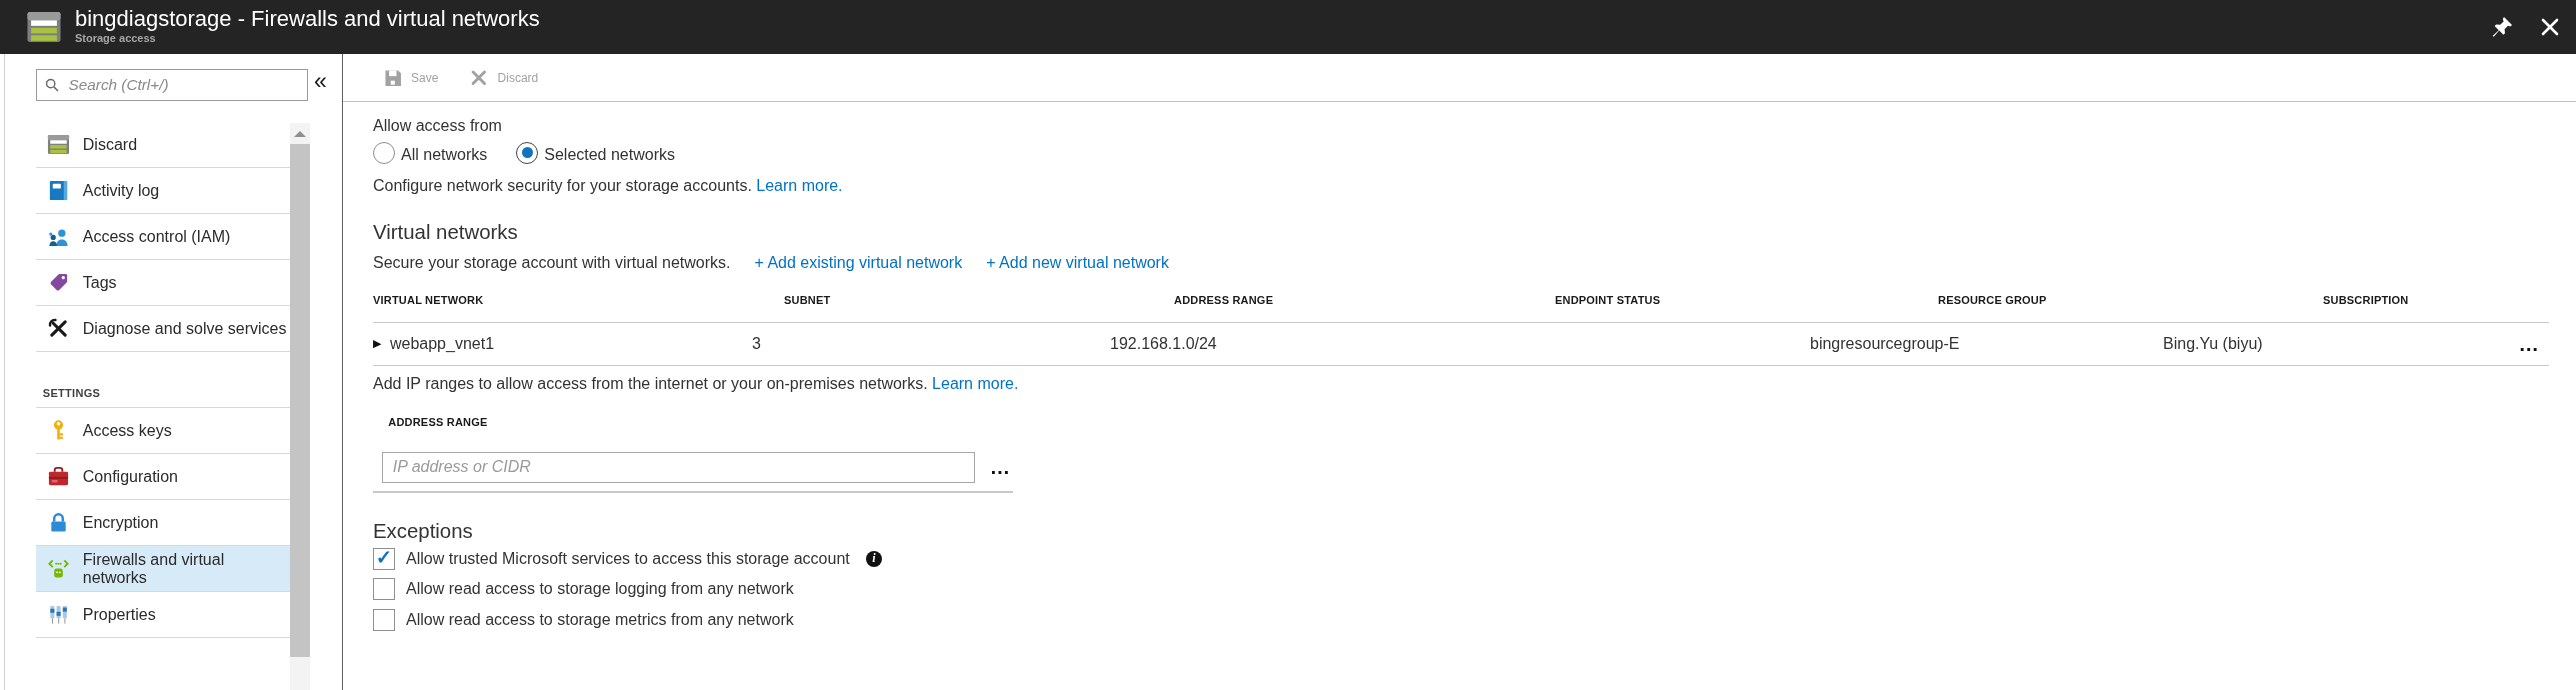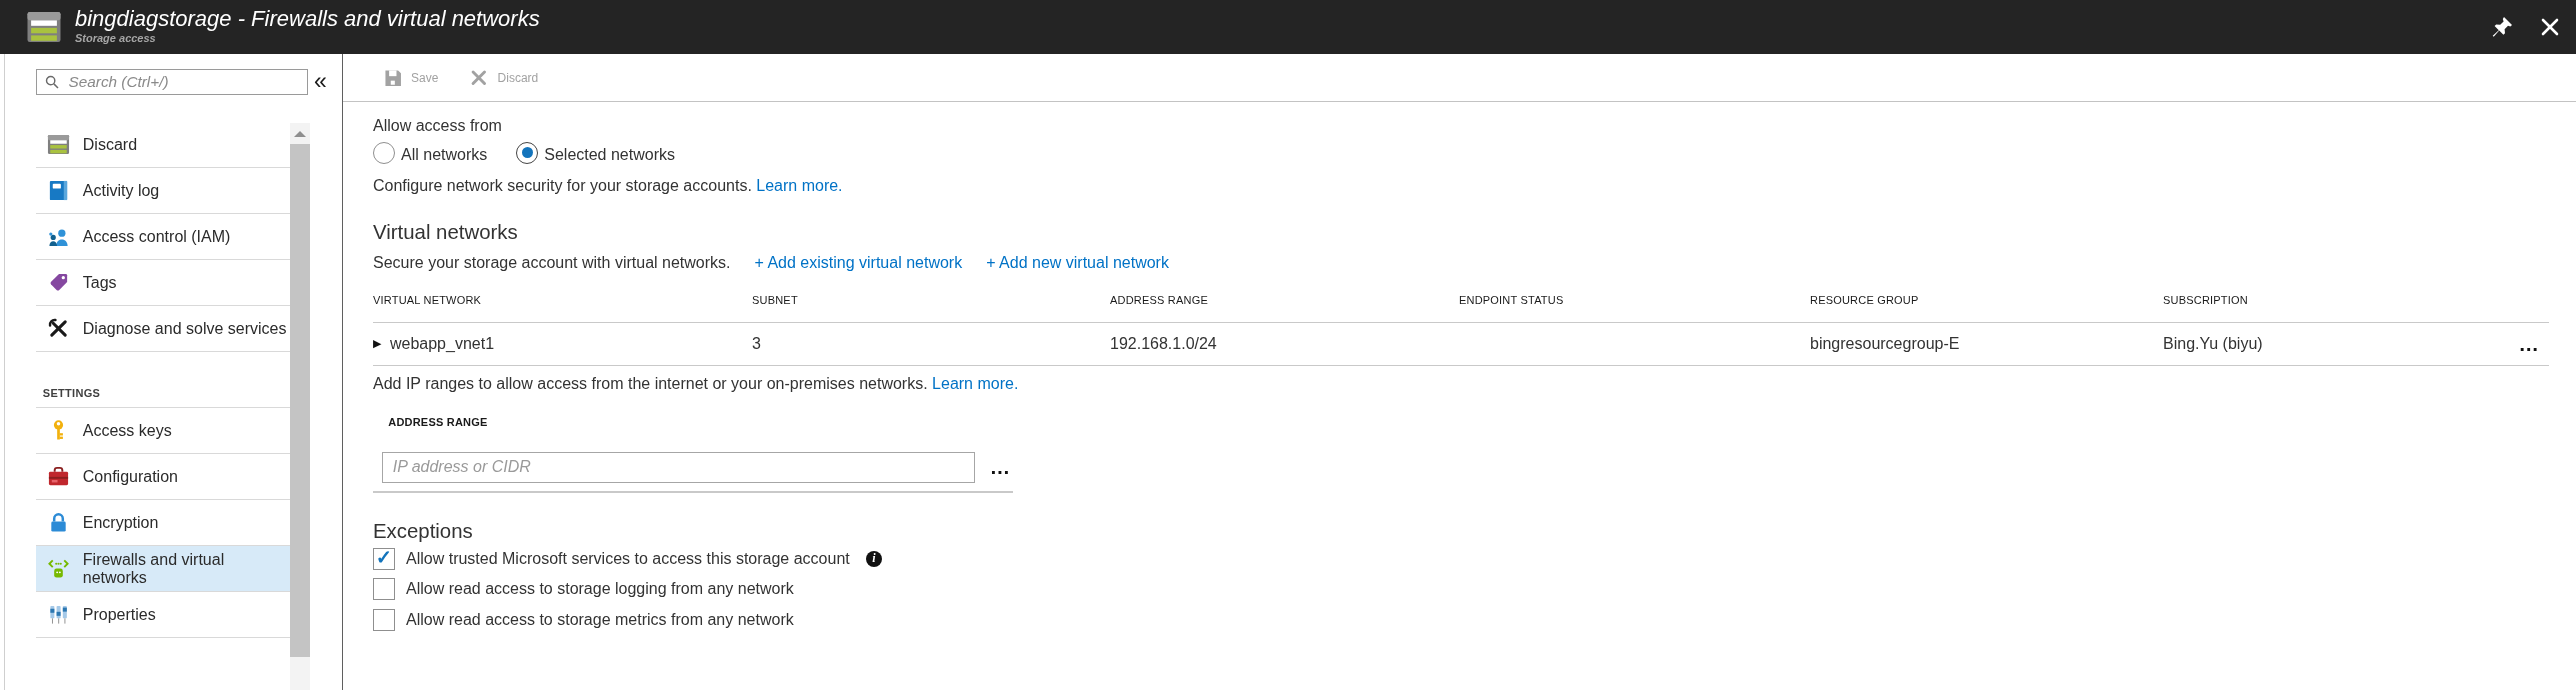--- a/index.html
+++ b/index.html
@@ -7,30 +7,30 @@
   body {
     width:2576px; height:691px; position:relative; overflow:hidden;
     background:#fff; color:#333;
     font-family:"Liberation Sans", sans-serif;
   }
   svg { display:block; }
 
   
   .header { position:absolute; left:0; top:0; width:2576px; height:54px; background:#242424; }
   .header-icon { position:absolute; left:25.5px; top:8.5px; width:36px; height:36px; }
-  .header-titles { position:absolute; left:75px; top:6px;font-style:italic; }
+  .header-titles { position:absolute; left:75px; top:6px; }
   .header-title { font-size:22px; line-height:26px; color:#ffffff; white-space:nowrap; }
   .header-sub { font-size:11px; line-height:12.8px; color:#a6a6a6; font-weight:700; }
   .header-actions { position:absolute; right:13.6px; top:0; height:54px; display:flex; align-items:center; gap:24px; }
   .hdr-btn { width:24px; height:24px; display:flex; align-items:center; justify-content:center; cursor:pointer; }
 
   
   .sidebar { position:absolute; left:0; top:54px; width:343px; height:636px; background:#fff; border-right:1.7px solid #5f5f5f; }
   .sidebar::before { content:""; position:absolute; left:4.3px; top:0; bottom:0; width:0.9px; background:#cfcfcf; }
-  .search-row { position:absolute; left:36px; top:15.3px; width:272px; height:26px; border:1.7px solid #9a9a9a; display:flex; align-items:center; padding:0 6.8px; gap:6.8px; background:#fff; }
+  .search-row { position:absolute; left:36px; top:15.3px; width:272px; height:32px; border:1.7px solid #9a9a9a; display:flex; align-items:center; padding:0 6.8px; gap:6.8px; background:#fff; }
   .search-row svg { width:16px; height:16px; flex:none; }
   .search-input { border:none; outline:none; width:100%; font-family:"Liberation Sans",sans-serif; font-size:15.3px; font-style:italic; color:#555; background:transparent; }
   .search-input::placeholder { color:#8a8a8a; font-style:italic; opacity:1; }
   .collapse-btn { position:absolute; left:314px; top:16px; font-size:23px; line-height:23px; color:#1a1a1a; cursor:pointer; }
 
   .menu { position:absolute; left:36px; top:68px; width:254px; }
   .menu-item { height:46px; border-bottom:0.9px solid #d9d9d9; display:flex; align-items:center; padding-left:11px; gap:12.8px; font-size:16px; color:#2b2b2b; cursor:pointer; }
   .menu-item svg { width:23px; height:23px; flex:none; }
   .menu-item.selected { background:#d7eaf8; }
   .menu-section { height:56px; border-bottom:0.9px solid #d9d9d9; display:flex; align-items:flex-end; padding:0 0 8.5px 6.8px; font-size:11px; font-weight:700; letter-spacing:0.3px; color:#404040; }
@@ -56,21 +56,21 @@
   .desc { font-size:16px; line-height:19.6px; margin-top:12px; }
   .link { color:#0072c6; text-decoration:none; cursor:pointer; }
 
   h2 { font-size:20.4px; font-weight:400; color:#333; margin:0; line-height:24px; }
   .h-vnet { margin-top:24px; }
   .vnet-row { display:flex; align-items:center; margin-top:10.2px; font-size:16px; }
   .vnet-row .link { margin-left:24px; }
 
   .table { width:2176px; margin-top:22px; }
   .t-head, .t-row { display:grid; grid-template-columns:379px 358px 349px 351px 353px 309px 77px; }
-  .t-head { border-bottom:1.7px solid #c9c9c9; padding-bottom:16px; font-size:11px; font-weight:400; letter-spacing:0.2px; color:#1a1a1a; }
+  .t-head { border-bottom:1.7px solid #c9c9c9; padding-bottom:16px; font-size:11px; font-weight:700; letter-spacing:0.2px; color:#1a1a1a;gap:32px; }
   .t-row { align-items:center; height:43px; border-bottom:1.7px solid #c9c9c9; font-size:16px; cursor:pointer; }
   .cell-name { display:flex; align-items:center; gap:8.5px; }
   .expander { font-size:11px; color:#111; }
   .cell-menu { text-align:right; padding-right:8.5px; font-weight:700; font-size:20.4px; letter-spacing:1.7px; color:#111; line-height:8.5px; cursor:pointer; }
 
   .h-firewall { margin-top:31px; }
   .fw-desc { font-size:16px; line-height:19.6px; margin-top:8.5px; }
   .fw-col-label { font-size:11px; font-weight:700; letter-spacing:0.2px; color:#1a1a1a; margin-top:22px; padding-left:15.3px; }
   .fw-input-row { display:flex; align-items:center; margin-top:24px; padding-left:8.5px; gap:15.3px; }
   .fw-input { width:593px; height:31px; border:1.7px solid #a6a6a6; padding:0 10.2px; font-family:"Liberation Sans",sans-serif; font-size:16px; color:#333; outline:none; }

